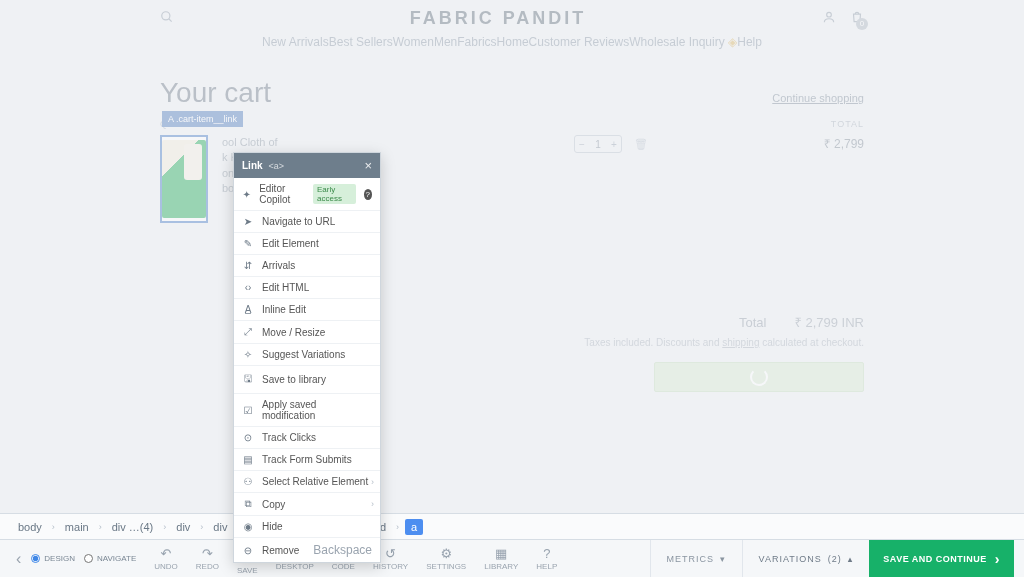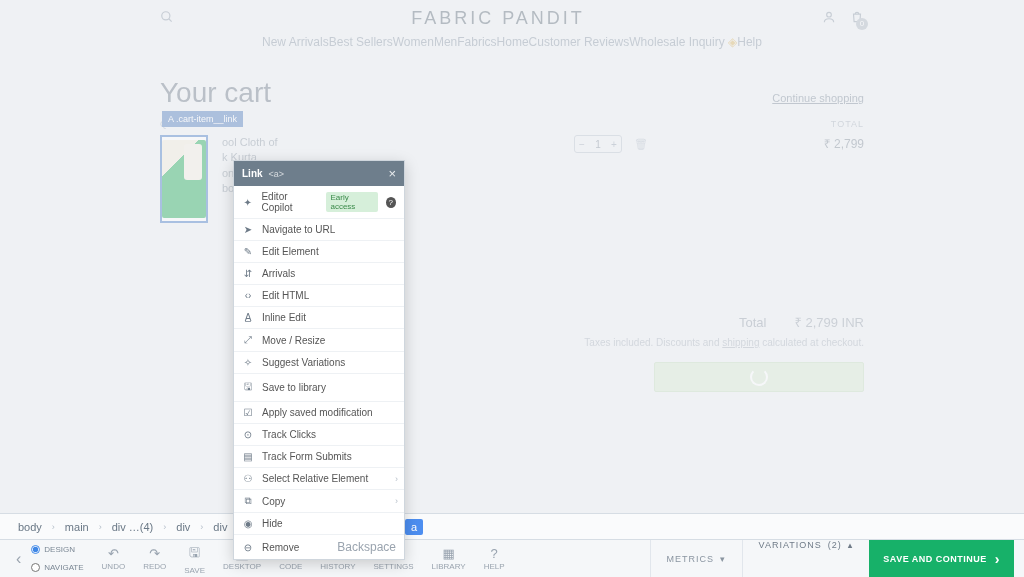--- a/index.html
+++ b/index.html
@@ -1,21 +1,21 @@
 <!DOCTYPE html>
 <html><head>
 <meta charset="utf-8">
 <style>
 *{box-sizing:border-box;margin:0;padding:0;font-family:-apple-system,BlinkMacSystemFont,"Segoe UI",Arial,sans-serif}
 body{background:#eef1f4;overflow:hidden}
 .viewport{position:relative;width:1024px;height:577px;background:#eef0f3}
 .page{position:absolute;left:0;top:0;right:0;bottom:64px;background:#eef0f3;padding:0}
 .overlay{position:absolute;inset:0;background:rgba(240,242,245,.6);pointer-events:none}
 .topbar{display:flex;align-items:center;justify-content:space-between;padding:8px 160px 0}
-.logo{font-size:18px;letter-spacing:3px;color:#5a6975;font-weight:400}
+.logo{font-size:18px;letter-spacing:3px;color:#5a6975;font-weight:700}
 .search-icon,.user-icon,.bag-icon{color:#8c99a6}
 .icons-right{display:flex;gap:14px;align-items:center}
 .badge{position:relative}
 .badge::after{content:attr(data-count);position:absolute;bottom:-2px;right:-4px;background:#aab4be;color:#fff;border-radius:50%;width:12px;height:12px;font-size:8px;display:flex;align-items:center;justify-content:center}
 .nav{display:flex;justify-content:center;padding:6px 0 10px;font-size:12px;color:#8795a3}
 .nav span{cursor:pointer}
 .bulb{color:#d9b35c}
 .container{padding:0 160px}
 .cart-head{display:flex;justify-content:space-between;align-items:baseline;margin-top:18px}
 .cart-title{font-size:28px;color:#6a7784;font-weight:400}
@@ -35,21 +35,21 @@
 .price-cell{width:70px;text-align:right;font-size:12px;color:#7d8995}
 .totals{margin-top:90px;text-align:right;font-size:12px;color:#8f99a5}
 .totals .t1{font-size:13px}
 .totals .t1 b{color:#949ea9;font-weight:400;margin-left:28px}
 .tax{font-size:10px;margin-top:6px;color:#a7b0ba}
 .tax a{text-decoration:underline}
 .checkout{margin-top:14px;margin-left:auto;width:210px;height:30px;background:#d6e8d0;border:1px solid #c3dcbb;border-radius:2px;display:flex;align-items:center;justify-content:center}
 .checkout .sp{width:18px;height:18px;border:2px solid #fff;border-top-color:transparent;border-radius:50%}
 
 
-.ctx{position:absolute;left:233px;top:160px;width:172px;background:#fff;border:1px solid #cfd6dd;box-shadow:0 4px 14px rgba(0,0,0,.18);font-size:10px;color:#555;z-index:50}
+.ctx{position:absolute;left:233px;top:152px;width:148px;background:#fff;border:1px solid #cfd6dd;box-shadow:0 4px 14px rgba(0,0,0,.18);font-size:10px;color:#555;z-index:50}
 .ctx-head{background:#6e7e8c;color:#fff;padding:5px 8px;display:flex;align-items:center;justify-content:space-between}
 .ctx-head .lt{display:flex;align-items:center;gap:6px}
 .ctx-head .tagcode{opacity:.7;font-size:9px}
 .ctx-head .x{cursor:pointer;font-size:13px;opacity:.85}
 .ctx-row{display:flex;align-items:center;gap:8px;padding:5px 8px;border-top:1px solid #eef1f4;cursor:pointer;position:relative}
 .ctx-row:first-of-type{border-top:none}
 .ctx-ico{width:12px;display:flex;justify-content:center;color:#6d7a87;font-size:10px}
 .ea{background:#d6efda;color:#3b8a4a;font-size:8px;padding:1px 4px;border-radius:2px}
 .info{margin-left:auto;width:11px;height:11px;border-radius:50%;background:#555;color:#fff;font-size:8px;display:flex;align-items:center;justify-content:center}
 .chev{position:absolute;right:6px;color:#b7c0ca;font-size:9px}
@@ -57,29 +57,29 @@
 
 
 .crumb{position:absolute;left:0;right:0;bottom:37px;height:27px;background:#fafbfc;border-top:1px solid #d6dde4;border-bottom:1px solid #d6dde4;display:flex;align-items:center;padding:0 14px;font-size:11px;color:#6a7886;gap:6px}
 .crumb .c{padding:2px 4px}
 .crumb .sep{color:#b3bdc8;font-size:9px}
 .crumb .act{background:#4d8ef0;color:#fff;border-radius:2px;padding:2px 6px}
 
 
 .tb{position:absolute;left:0;right:0;bottom:0;height:37px;background:#f5f7f9;display:flex;align-items:center;padding:0 10px;font-size:9px;color:#8793a0}
 .back{font-size:16px;color:#9aa4af;padding:0 6px}
-.modes{display:flex;flex-direction:column;gap:9px;margin-left:4px}
+.modes{display:flex;gap:9px;margin-left:4px}
 .modes label{display:flex;align-items:center;gap:4px;font-size:8px;color:#7a8794}
 .modes input{accent-color:#3f87e6;width:9px;height:9px}
 .tb-group{display:flex;gap:18px;margin-left:18px;align-items:center}
 .tb-btn{display:flex;flex-direction:column;align-items:center;gap:1px;color:#9aa4af;font-size:8px}
 .tb-btn .i{font-size:13px;color:#98a3af}
 .tb-spacer{flex:1}
 .metrics{display:flex;align-items:center;gap:6px;padding:0 16px;border-left:1px solid #e1e6ec;height:100%;font-size:9px;letter-spacing:1px;color:#8a95a1}
-.variations{display:flex;gap:6px;padding:0 16px;border-left:1px solid #e1e6ec;height:100%;font-size:9px;letter-spacing:1px;color:#6f7b88}
+.variations{display:flex;align-items:center;gap:6px;padding:0 16px;border-left:1px solid #e1e6ec;height:100%;font-size:9px;letter-spacing:1px;color:#6f7b88}
 .save-btn{background:#17b169;color:#fff;height:100%;display:flex;align-items:center;padding:0 14px;font-size:9px;letter-spacing:.5px;gap:8px;font-weight:600}
 .save-btn .arr{font-size:14px}
 </style>
 </head>
 <body>
 
 <div class="viewport">
   <div class="page">
     <div class="topbar">
       <span class="search-icon">

